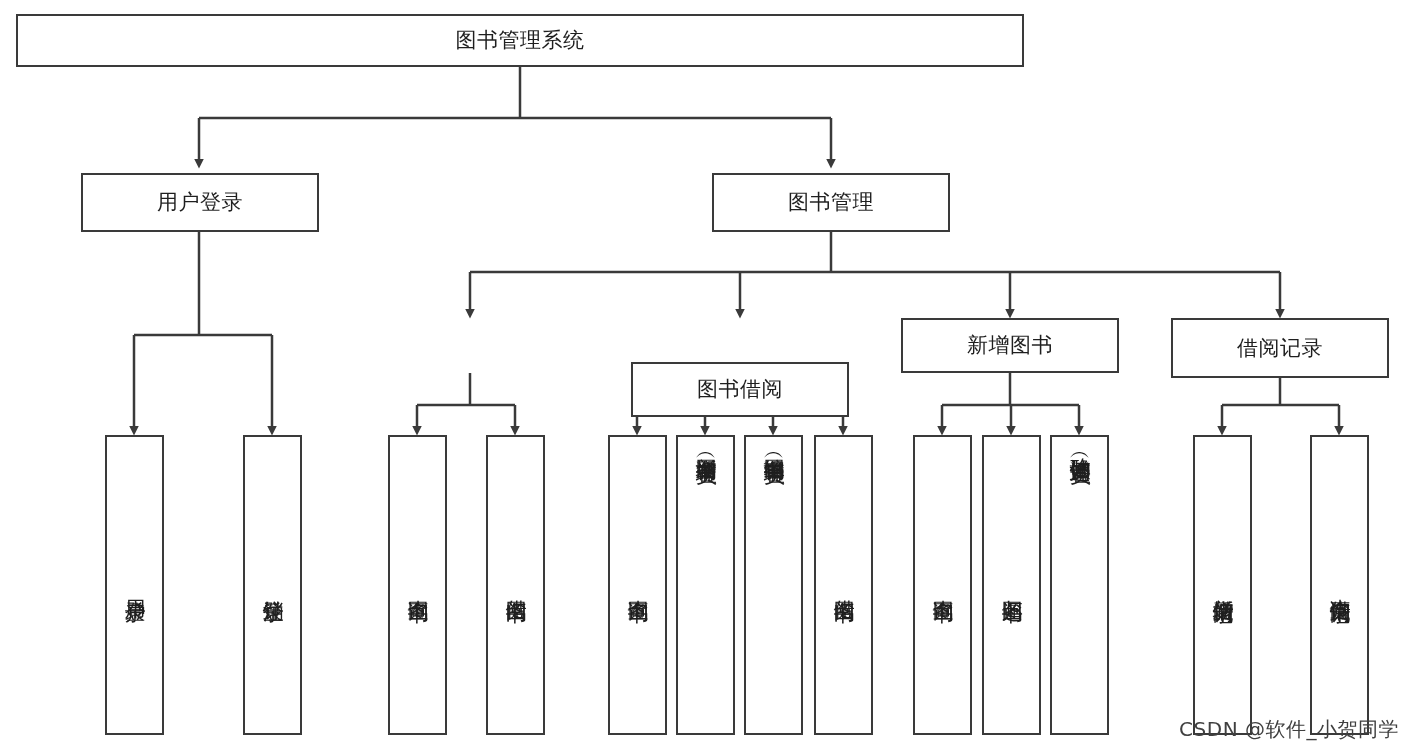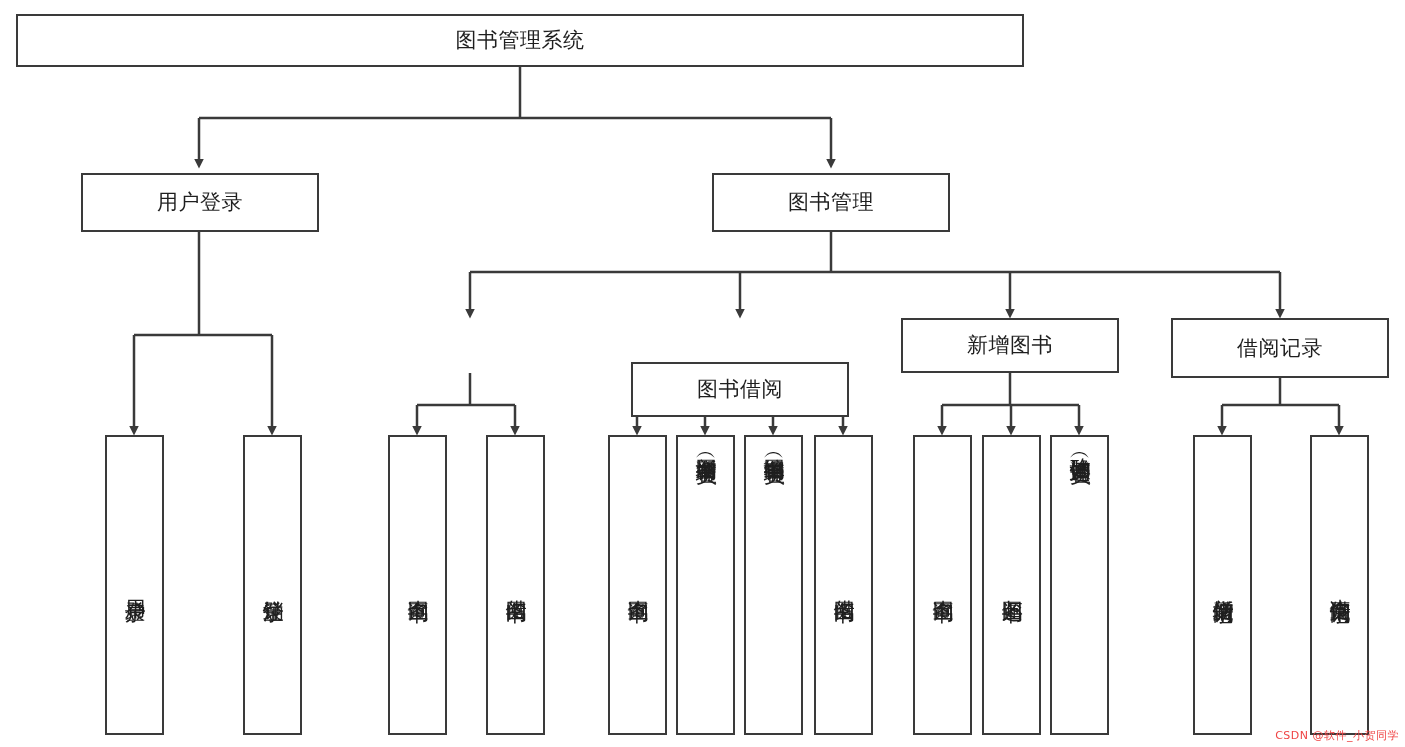--- a/index.html
+++ b/index.html
@@ -69,22 +69,22 @@
     margin-bottom: auto;
   }
   .node.leaf.centered {
     align-items: center;
     padding-top: 0;
   }
   .watermark {
     position: absolute;
     right: 6px;
     bottom: 4px;
-    font-size: 11px;
-    color: #ef4444;
+    font-size: 20px;
+    color: #404040;
     letter-spacing: 0.5px;
     white-space: nowrap;
     z-index: 5;
   }
 </style>
 </head>
 <body>
 
 <div id="canvas">
 

